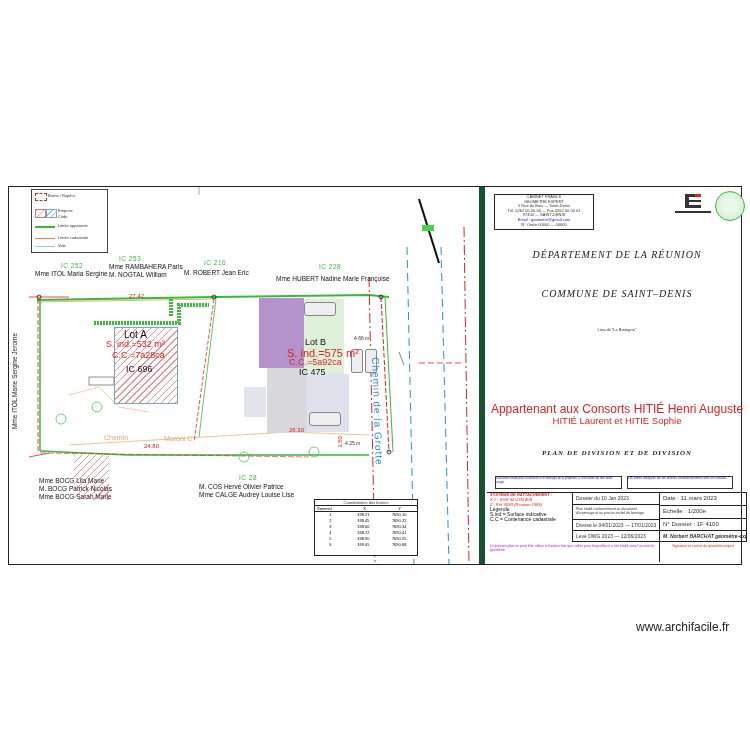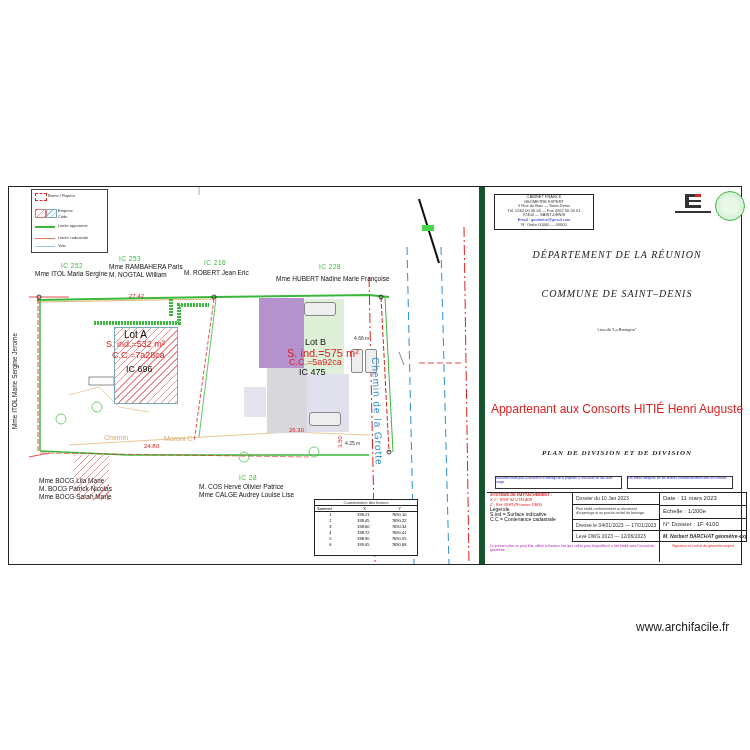--- a/index.html
+++ b/index.html
@@ -208,20 +208,21 @@
         <div class="abs" style="left:14px;top:8px;width:12px;height:3px;background:#fff"></div>
         <div class="abs" style="left:20px;top:0;width:6px;height:3px;background:#d22"></div>
         <div class="abs" style="left:0;top:17px;width:36px;height:2px;background:#333"></div>
       </div>
       <div class="abs" style="left:228px;top:4px;width:28px;height:28px;border-radius:50%;border:1px solid #3bb83b;background:radial-gradient(circle,#e8f7e8 40%,#bfe8bf 100%)"></div>
 
       <div class="abs serif-it" style="left:0;width:260px;top:62px;text-align:center;font-size:10px">DÉPARTEMENT DE LA RÉUNION</div>
       <div class="abs serif-it" style="left:0;width:260px;top:101px;text-align:center;font-size:10px">COMMUNE DE SAINT–DENIS</div>
       <div class="abs tiny" style="left:0;width:260px;top:140px;text-align:center">Lieu-dit "La Bretagne"</div>
       <div class="abs" style="left:0;width:260px;top:215px;text-align:center;font-size:12px;color:#dd2222">Appartenant aux Consorts HITIÉ Henri Auguste</div>
+      <div class="abs" style="left:0;width:260px;top:228px;text-align:center;font-size:9.5px;color:#dd2222">HITIÉ Laurent et HITIE Sophie</div>
       <div class="abs serif-it" style="left:0;width:260px;top:262px;text-align:center;font-size:7px;font-weight:bold">PLAN DE DIVISION ET DE DIVISION</div>
 
       <div class="abs tiny" style="left:8px;top:289px;width:125px;height:11px;border:1px solid #333;color:#22c;white-space:normal;overflow:hidden;line-height:3.6px;font-size:3px">Document établi pour la division et le bornage de la propriété, à l'exclusion de tout autre usage.</div>
       <div class="abs tiny" style="left:140px;top:289px;width:104px;height:11px;border:1px solid #333;color:#22c;white-space:normal;overflow:hidden;line-height:3.6px;font-size:3px">Les limites indiquées ont été définies contradictoirement avec les riverains.</div>
 
       <div class="abs" style="left:0;top:305px;width:260px;height:1px;background:#222"></div>
       <div class="abs" style="left:0;top:305px;width:85px;height:50px">
         <div class="tiny" style="color:#d22;font-weight:bold;font-style:italic;margin-left:3px">SYSTEME DE RATTACHEMENT :</div>
         <div class="tiny" style="color:#d22;font-style:italic;margin-left:3px">X,Y : RGR 92 UTM 40S</div>
         <div class="tiny" style="color:#d22;font-style:italic;margin-left:3px">Z : Ref. NGR (Réunion 1989)</div>

